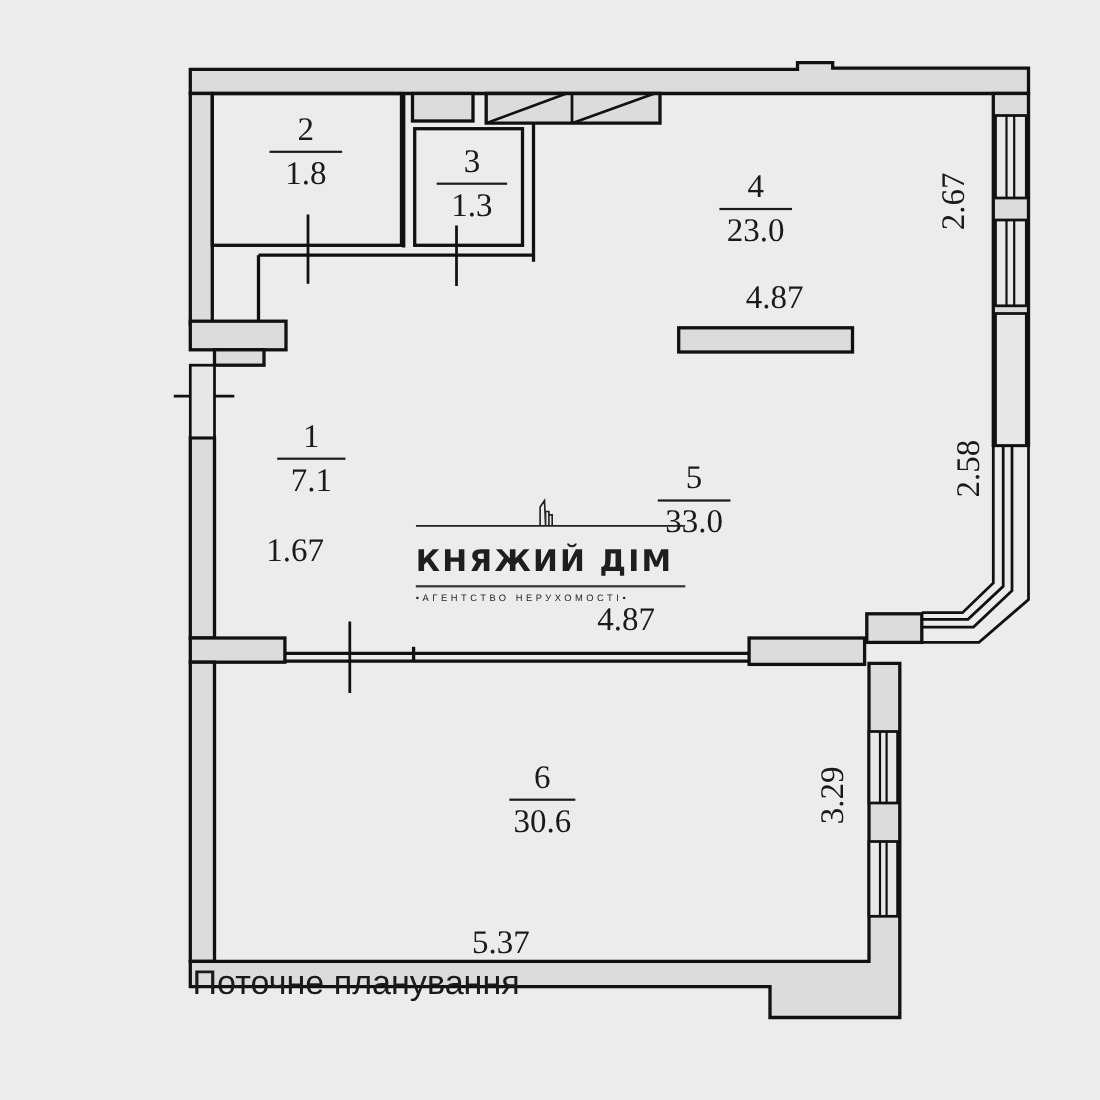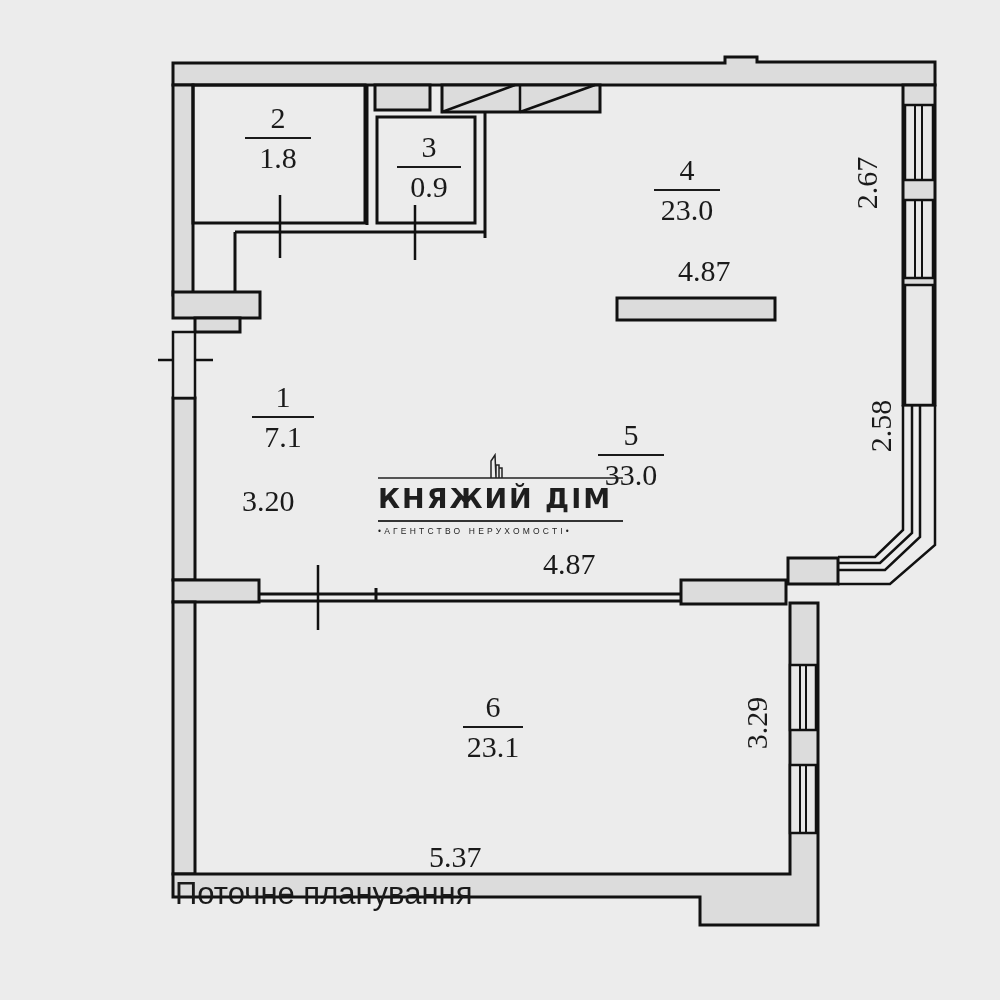--- a/index.html
+++ b/index.html
@@ -124,54 +124,54 @@
 </svg>
 
 <div class="label" style="left:245px; top:103px; width:66px;">
   <div class="room-num">2</div>
   <div class="frac-line" style="width:66px;"></div>
   <div class="room-area">1.8</div>
 </div>
 <div class="label" style="left:397px; top:132px; width:64px;">
   <div class="room-num">3</div>
   <div class="frac-line" style="width:64px;"></div>
-  <div class="room-area">0.9</div>
+  <div class="room-area">1.3</div>
 </div>
 <div class="label" style="left:654px; top:155px; width:66px;">
   <div class="room-num">4</div>
   <div class="frac-line" style="width:66px;"></div>
   <div class="room-area">23.0</div>
 </div>
 <div class="label" style="left:252px; top:382px; width:62px;">
   <div class="room-num">1</div>
   <div class="frac-line" style="width:62px;"></div>
   <div class="room-area">7.1</div>
 </div>
 <div class="label" style="left:598px; top:420px; width:66px;">
   <div class="room-num">5</div>
   <div class="frac-line" style="width:66px;"></div>
   <div class="room-area">33.0</div>
 </div>
 <div class="label" style="left:463px; top:692px; width:60px;">
   <div class="room-num">6</div>
   <div class="frac-line" style="width:60px;"></div>
-  <div class="room-area">23.1</div>
+  <div class="room-area">30.6</div>
 </div>
 
-<div class="label dim" style="left:242px; top:486px;">3.20</div>
+<div class="label dim" style="left:242px; top:486px;">1.67</div>
 <div class="label dim" style="left:678px; top:256px;">4.87</div>
 <div class="label dim vert" style="left:837px; top:168px; width:60px;">2.67</div>
 <div class="label dim" style="left:543px; top:549px;">4.87</div>
 <div class="label dim vert" style="left:851px; top:411px; width:60px;">2.58</div>
 <div class="label dim" style="left:429px; top:842px;">5.37</div>
 <div class="label dim vert" style="left:727px; top:708px; width:60px;">3.29</div>
 
 <div class="logo">
   <svg width="245" height="26" viewBox="0 0 245 26" style="display:block;">
     <line x1="0" y1="25" x2="245" y2="25" stroke="#222" stroke-width="1.5"></line>
     <path d="M113 25 L113 8 L117 2 L118 25 M118 25 L118 12 L121 12 L121 25 M121 25 L121 15 L124 15 L124 25" fill="none" stroke="#222" stroke-width="1.5"></path>
   </svg>
-  <div class="logo-title" style="margin-top:4px;">КНЯЖИЙ ДІМ</div>
+  <div class="logo-title" style="margin-top:16px;">КНЯЖИЙ ДІМ</div>
   <div class="logo-line" style="margin-top:6px;"></div>
   <div class="logo-sub">•АГЕНТСТВО НЕРУХОМОСТІ•</div>
 </div>
 
 <div class="caption">Поточне планування</div>
 
 </body></html>

